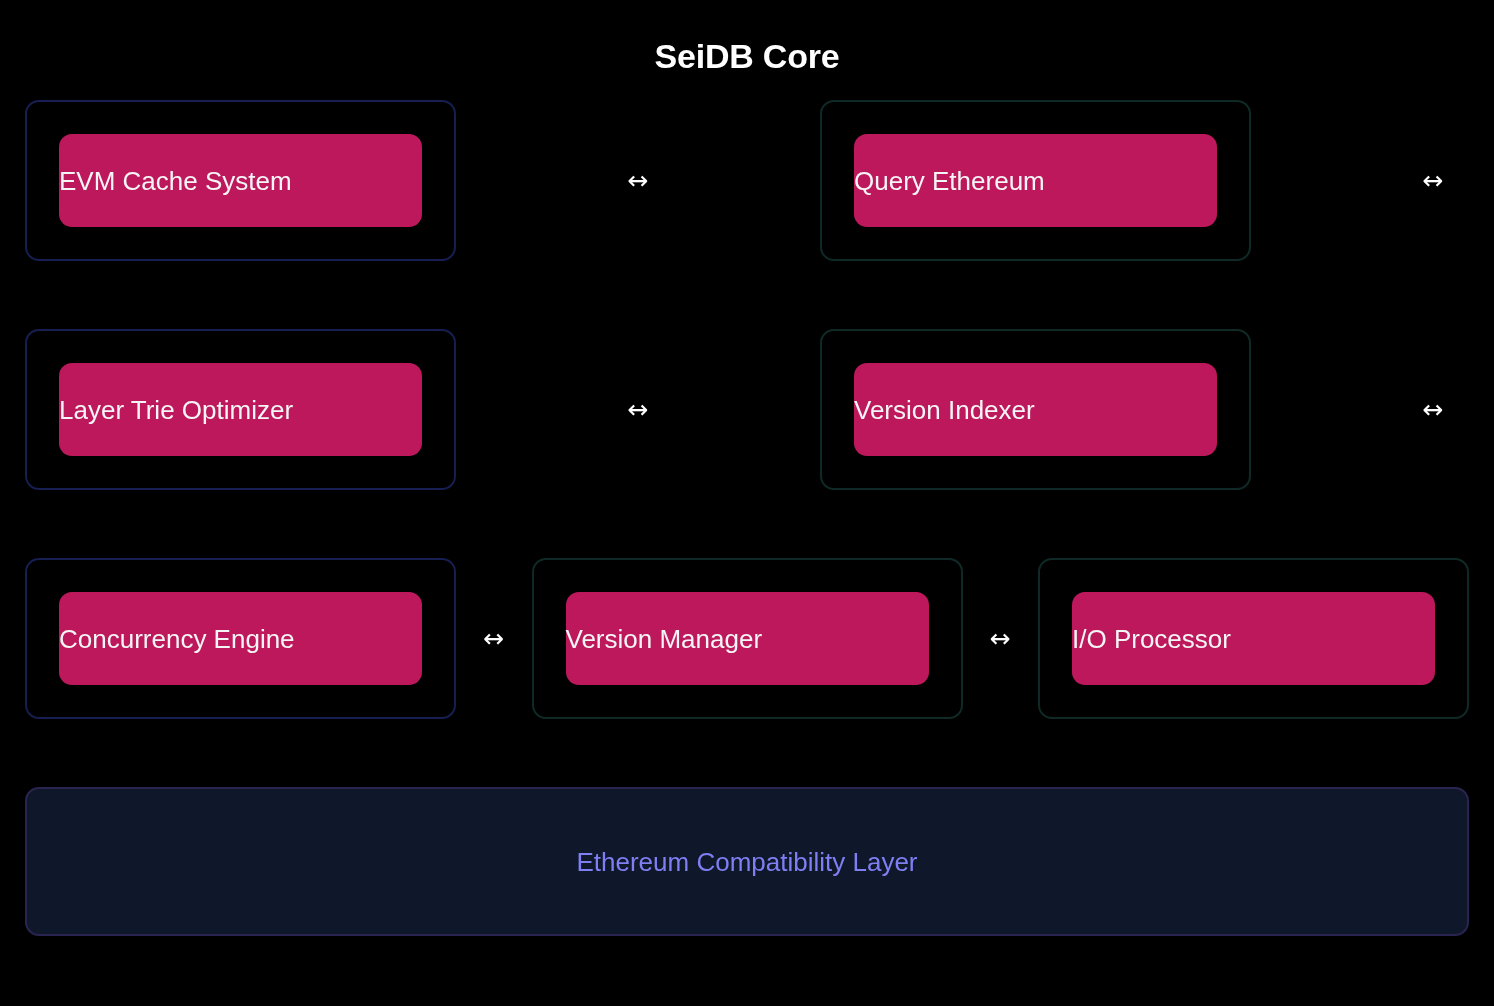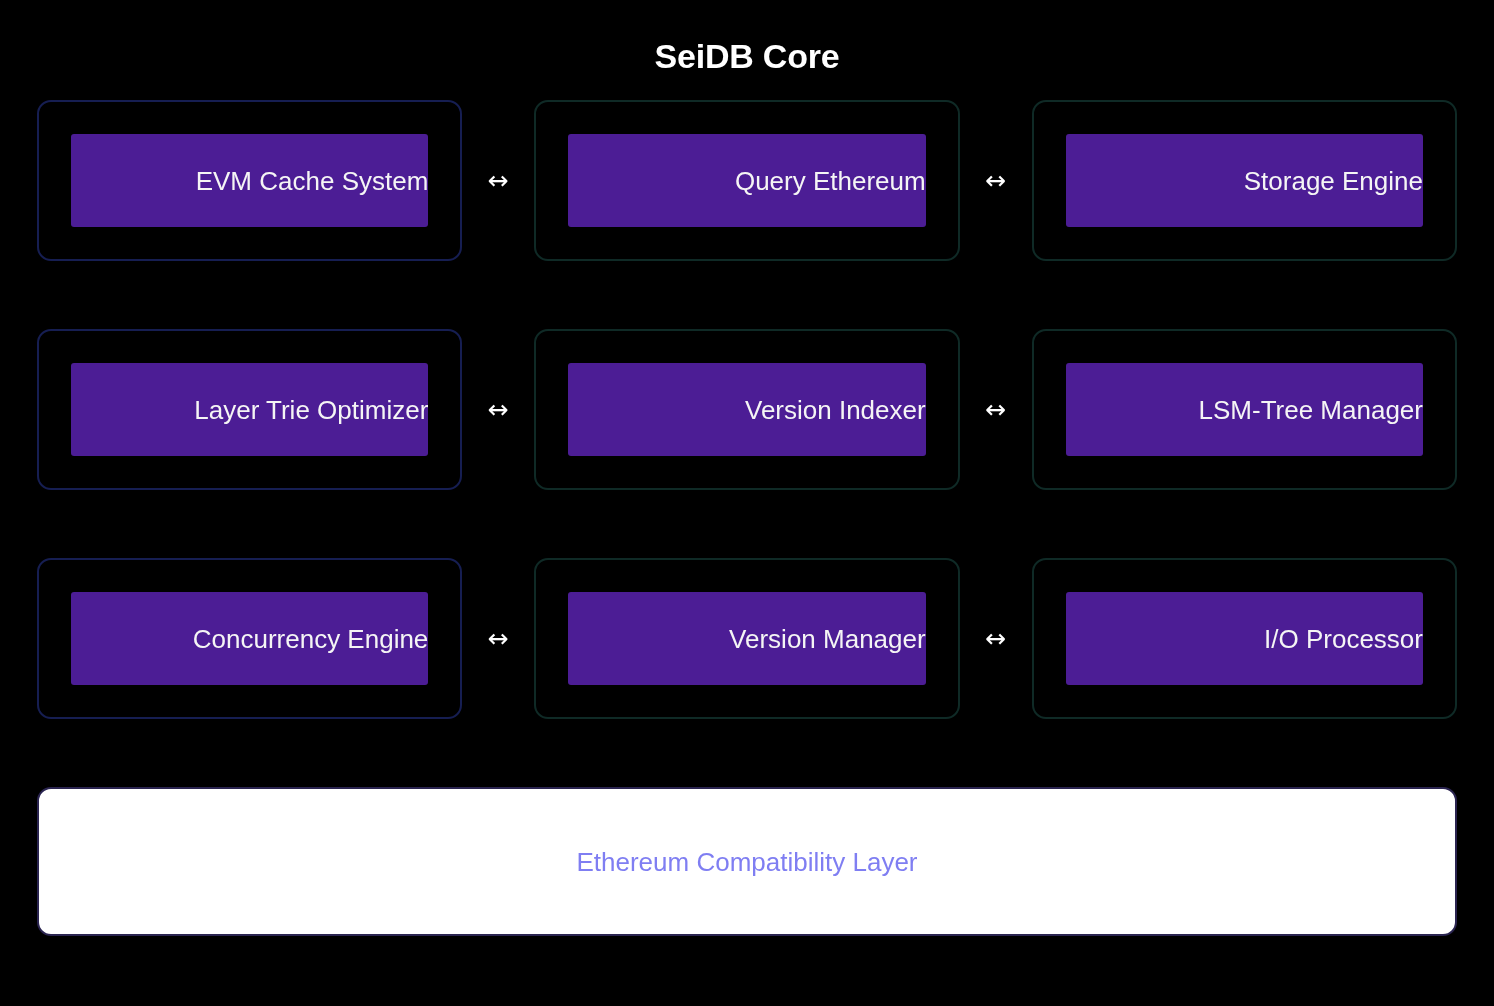--- a/index.html
+++ b/index.html
@@ -15,21 +15,21 @@
   body {
     font-family: "Liberation Sans", sans-serif;
     color: #ffffff;
     -webkit-font-smoothing: antialiased;
   }
 
   .diagram {
     position: relative;
     width: 1494px;
     height: 1006px;
-    padding: 0 37px;
+    padding: 0 25px;
   }
 
   
   .title {
     text-align: center;
     font-size: 34px;
     font-weight: bold;
     color: #ffffff;
     letter-spacing: -0.2px;
     padding-top: 34px;
@@ -64,25 +64,25 @@
     padding: 32px;
   }
 
   .module.accent-navy   { border-color: #161e52; }
   .module.accent-teal   { border-color: #0f2a26; }
 
   
   .chip {
     width: 100%;
     height: 100%;
-    background: #4c1d95;
-    border-radius: 3px;
-    display: flex;
-    align-items: center;
-    justify-content: flex-end;
+    background: #be185d;
+    border-radius: 13px;
+    display: flex;
+    align-items: center;
+    justify-content: flex-start;
     text-align: center;
   }
 
   .chip-label {
     font-size: 26px;
     font-weight: normal;
     color: #f5f5f5;
     line-height: 32px;
     white-space: nowrap;
   }
@@ -103,21 +103,21 @@
     font-family: "DejaVu Sans", sans-serif;
     user-select: none;
   }
 
   
   .footer-band {
     margin-top: 68px;
     height: 149px;
     border-radius: 14px;
     border: 2px solid #2a2450;
-    background: #ffffff;
+    background: #0f172a;
     display: flex;
     align-items: center;
     justify-content: center;
   }
 
   .footer-label {
     font-size: 26px;
     color: #7f7ef2;
     line-height: 32px;
   }
@@ -141,48 +141,38 @@
         <span class="connector-glyph">↔</span>
       </div>
       <div class="module accent-teal">
         <div class="chip">
           <span class="chip-label">Query Ethereum</span>
         </div>
       </div>
       <div class="connector">
         <span class="connector-glyph">↔</span>
       </div>
-      <div class="module accent-teal">
-        <div class="chip">
-          <span class="chip-label">Storage Engine</span>
-        </div>
-      </div>
     </div>
 
     <div class="row">
       <div class="module accent-navy">
         <div class="chip">
           <span class="chip-label">Layer Trie Optimizer</span>
         </div>
       </div>
       <div class="connector">
         <span class="connector-glyph">↔</span>
       </div>
       <div class="module accent-teal">
         <div class="chip">
           <span class="chip-label">Version Indexer</span>
         </div>
       </div>
       <div class="connector">
         <span class="connector-glyph">↔</span>
-      </div>
-      <div class="module accent-teal">
-        <div class="chip">
-          <span class="chip-label">LSM-Tree Manager</span>
-        </div>
       </div>
     </div>
 
     <div class="row">
       <div class="module accent-navy">
         <div class="chip">
           <span class="chip-label">Concurrency Engine</span>
         </div>
       </div>
       <div class="connector">

